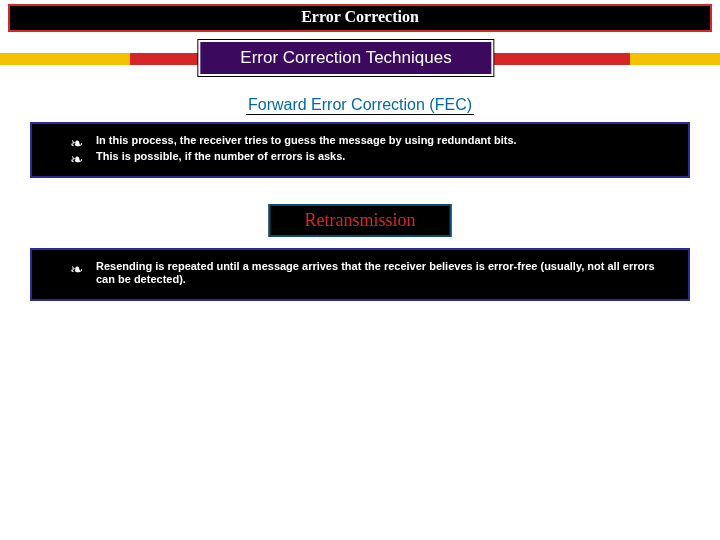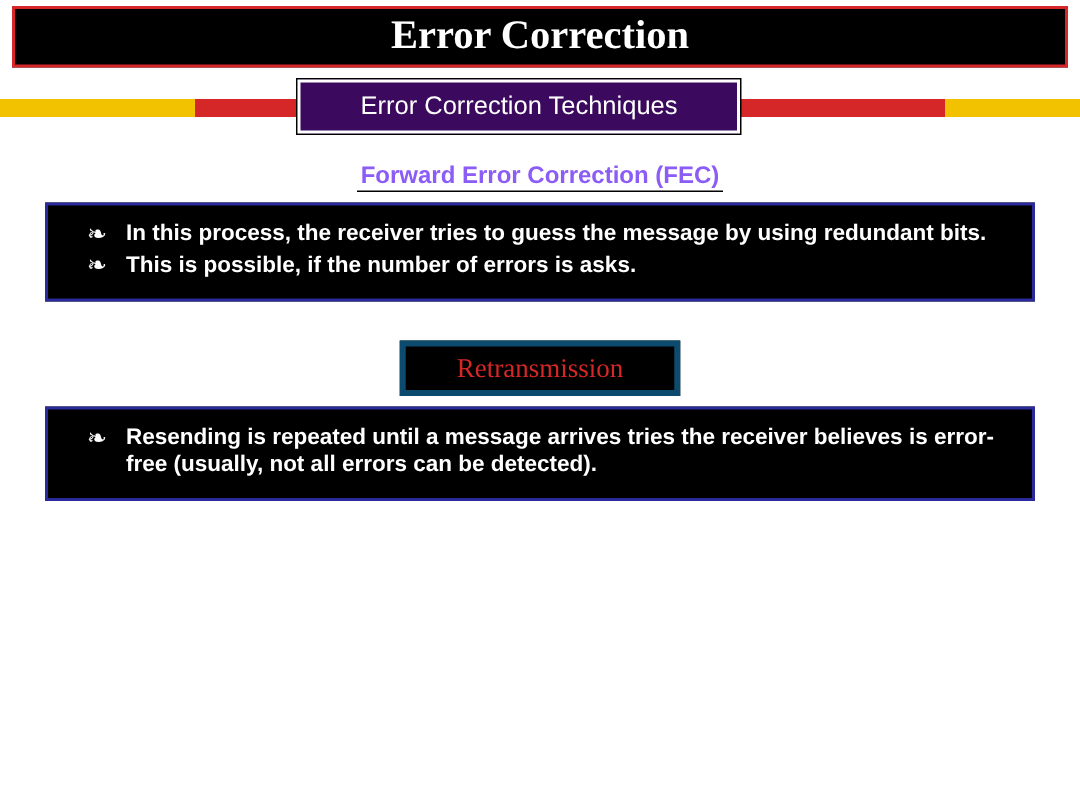--- a/index.html
+++ b/index.html
@@ -16,21 +16,21 @@
     width: 720px;
     height: 540px;
     position: relative;
     background: #ffffff;
   }
   .title-bar {
     margin: 4px 8px 0 8px;
     border: 2px solid #d62728;
     background: #000000;
     color: #ffffff;
-    font-size: 27px;
+    font-size: 16px;
     font-weight: bold;
     text-align: center;
     padding: 2px 0 4px 0;
     font-family: "Times New Roman", Times, serif;
   }
   .stripe-row {
     position: relative;
     width: 692px;
     height: 38px;
     margin-top: 8px;
@@ -58,42 +58,42 @@
     padding: 6px 40px;
     font-size: 17px;
     font-weight: normal;
     white-space: nowrap;
   }
   .subtitle-inner { display:inline-block; }
   .section-label {
     margin: 18px auto 0 auto;
     text-align: center;
     font-size: 16px;
-    font-weight: bold;
-    color: #8b5cf6;
+    font-weight: normal;
+    color: #0369a1;
   }
   .section-label span { border-bottom: 1px solid #000; padding: 0 2px 1px 2px; }
   .bullet-box {
     margin: 8px 30px 0 30px;
     background: #000000;
     color: #ffffff;
     border: 2px solid #2a2a9a;
     padding: 8px 12px 10px 12px;
   }
   .bullet-list {
     margin: 0;
     padding: 0 0 0 36px;
     list-style: none;
   }
   .bullet-list li {
     position: relative;
-    font-size: 15px;
+    font-size: 11px;
     font-weight: bold;
     line-height: 1.25;
-    margin: 2px 4px;
+    margin: 2px 16px;
   }
   .bullet-list li::before {
     content: "\1F4A0";
     content: "❧";
     position: absolute;
     left: -26px;
     top: 0;
     font-weight: normal;
     font-size: 16px;
     color: #ffffff;
@@ -107,21 +107,21 @@
     width: 720px;
     height: 36px;
     margin-top: 26px;
   }
   .retrans-box {
     position: absolute;
     top: 0;
     left: 50%;
     transform: translateX(-50%);
     background: #000000;
-    border: 4px solid #0c4a6e;
+    border: 2px solid #0c4a6e;
     color: #d62728;
     font-size: 18px;
     font-weight: normal;
     padding: 4px 34px;
     white-space: nowrap;
     font-family: "Times New Roman", Times, serif;
   }
 </style>
 </head>
 <body>
@@ -151,17 +151,17 @@
       <li>This is possible, if the number of errors is asks.</li>
     </ul>
   </div>
 
   <div class="retrans-row">
     <div class="retrans-box">Retransmission</div>
   </div>
 
   <div class="bullet-box">
     <ul class="bullet-list">
-      <li>Resending is repeated until a message arrives tries the receiver believes is error-free (usually, not all errors can be detected).</li>
+      <li>Resending is repeated until a message arrives that the receiver believes is error-free (usually, not all errors can be detected).</li>
     </ul>
   </div>
 
 </div>
 
 </body></html>

